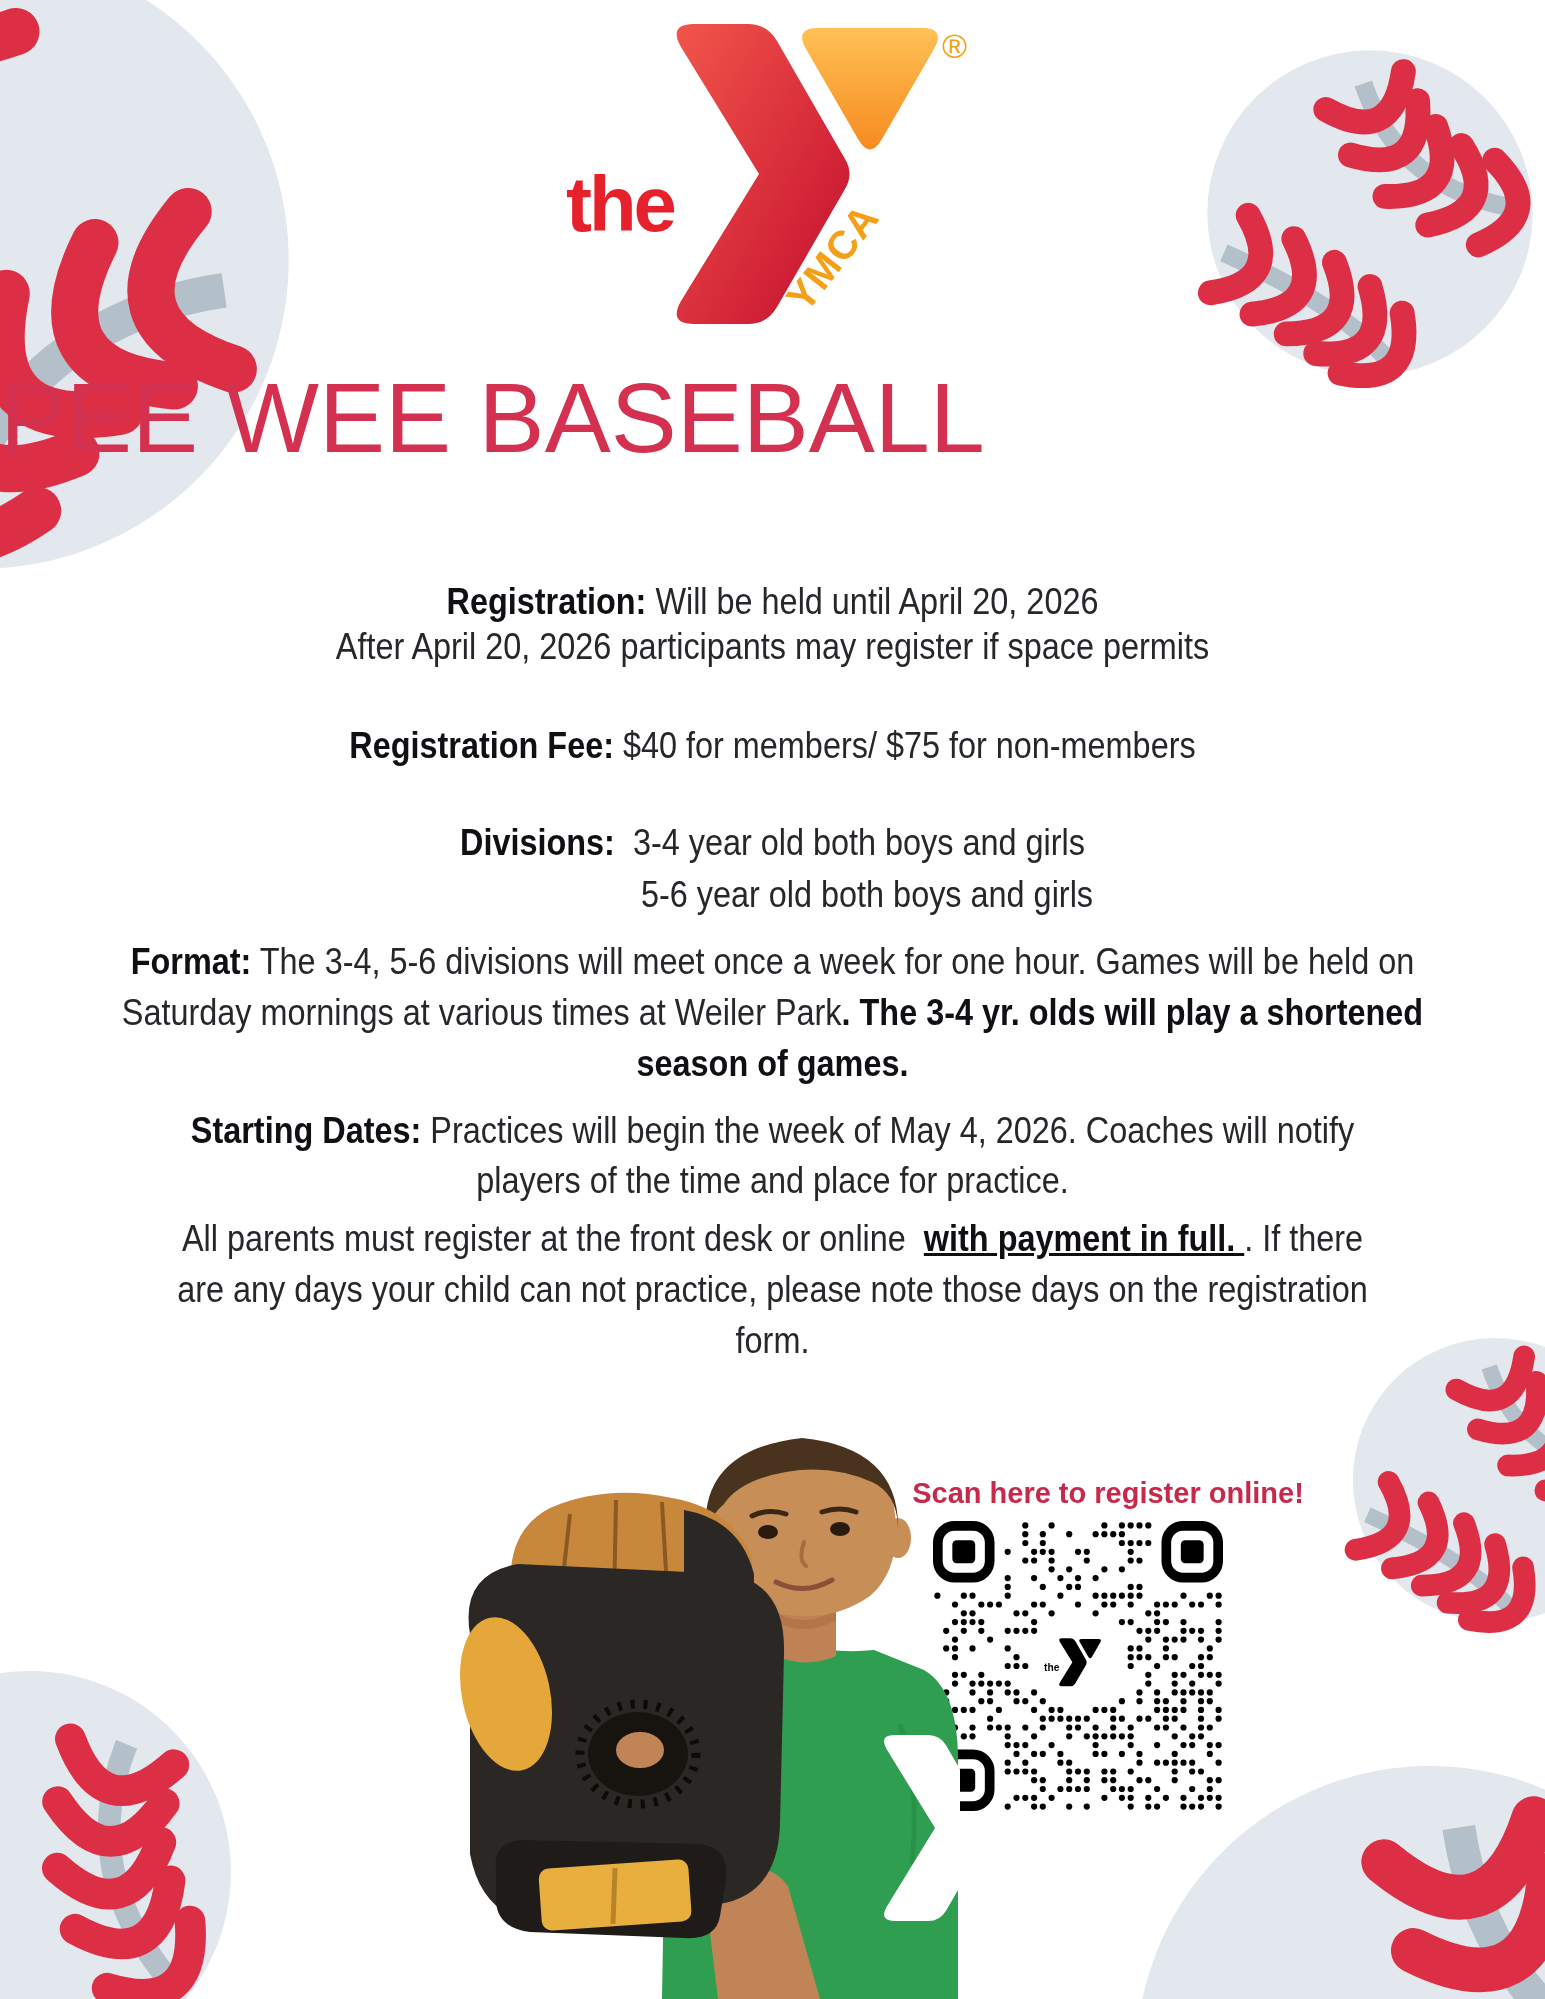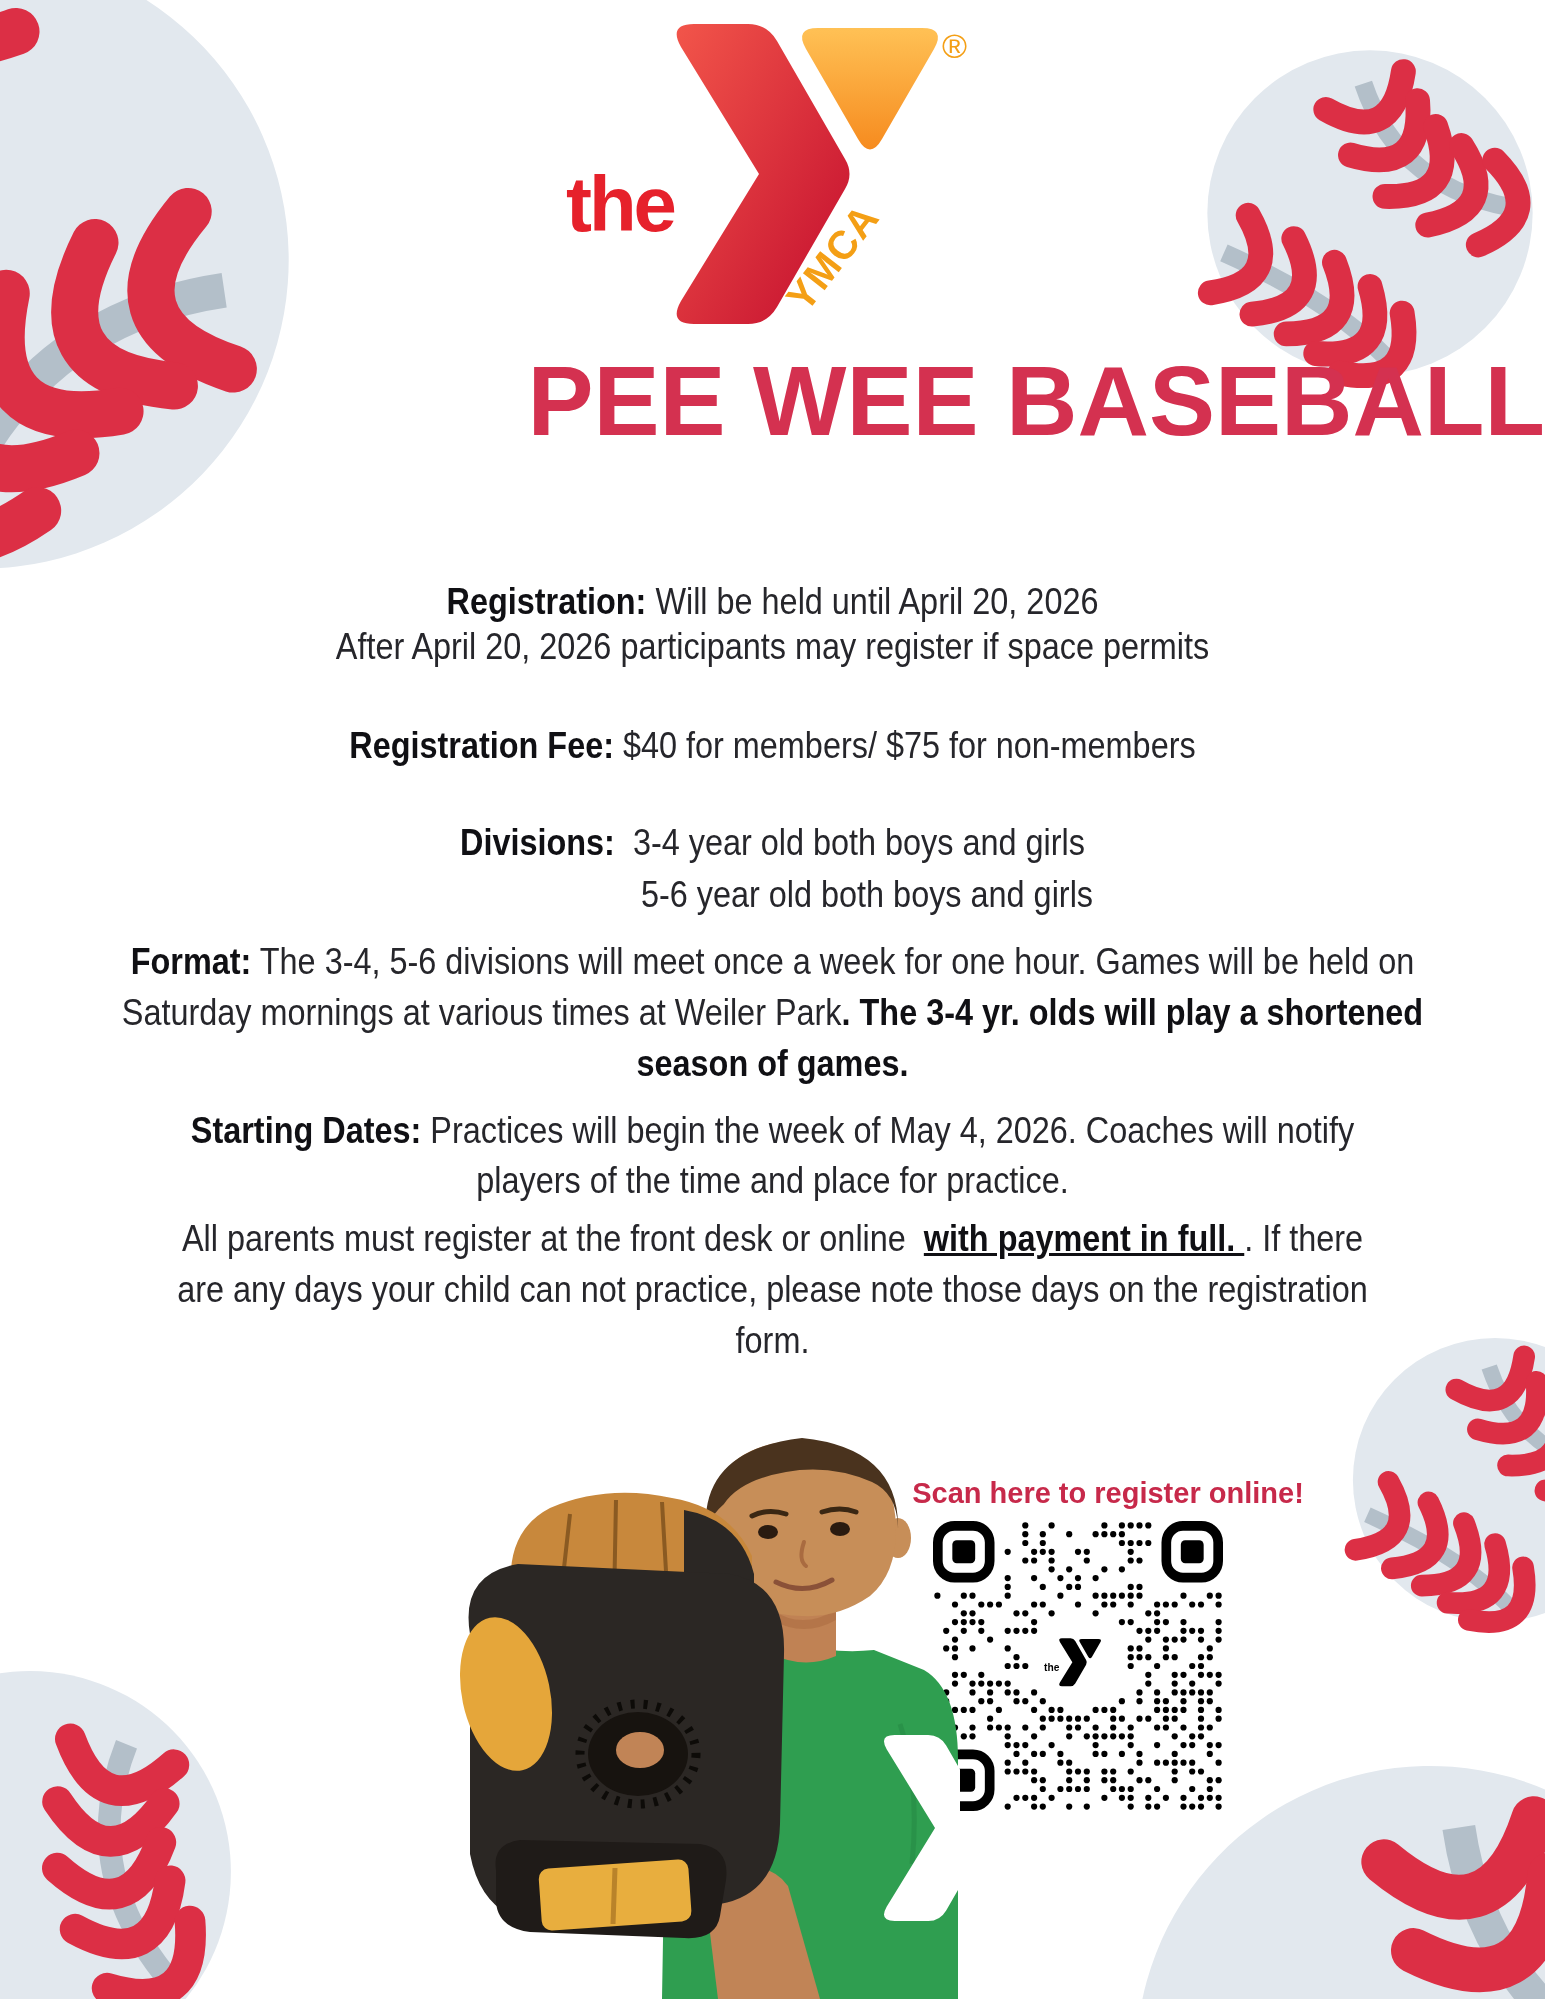--- a/index.html
+++ b/index.html
@@ -1,22 +1,22 @@
 <!DOCTYPE html>
 <html style="--title_red: #d43150; --scan_red: #c7294a; --body_text: #26262b; --ball_fill: #e2e8ee; --ball_seam: #b3bfc9; --stitch_red: #dc2f45; --logo_red: #e6212b; --logo_orange_text: #f49f15; --shirt_green: #2f9e50; --qr_black: #000000;"><head>
 <meta charset="utf-8">
 <style>
   html,body{margin:0;padding:0;background:#ffffff;}
   .page{position:relative;width:1545px;height:1999px;background:#fff;overflow:hidden;
         font-family:"Liberation Sans", sans-serif;}
   .ball{position:absolute;z-index:1;overflow:visible;}
   .content{position:absolute;inset:0;z-index:2;}
   .logo-svg{position:absolute;left:538px;top:16px;width:470px;height:340px;overflow:visible;}
-  .title{position:absolute;left:0;top:351px;width:100%;text-align:right;
-         font-size:99px;font-weight:bold;color:var(--title_red);line-height:1;letter-spacing:0px;}
+  .title{position:absolute;left:0;top:368px;width:100%;text-align:left;
+         font-size:99px;font-weight:normal;color:var(--title_red);line-height:1;letter-spacing:0px;}
   .subtitle{position:absolute;left:0;top:442px;width:100%;text-align:center;
          font-size:60px;font-weight:bold;color:var(--title_red);line-height:1;letter-spacing:6px;}
   .block{position:absolute;left:0;width:100%;text-align:center;color:var(--body_text);
          font-size:36px;transform:scaleX(0.9);transform-origin:50% 0;}
   .block .line{white-space:pre;}
   .block .b{font-weight:bold;color:#101014;}
   .block .u{text-decoration:underline;}
   #blk-registration{top:579px;line-height:45px;}
   #blk-fee{top:723px;line-height:45px;}
   #blk-divisions{top:817px;line-height:52px;}

